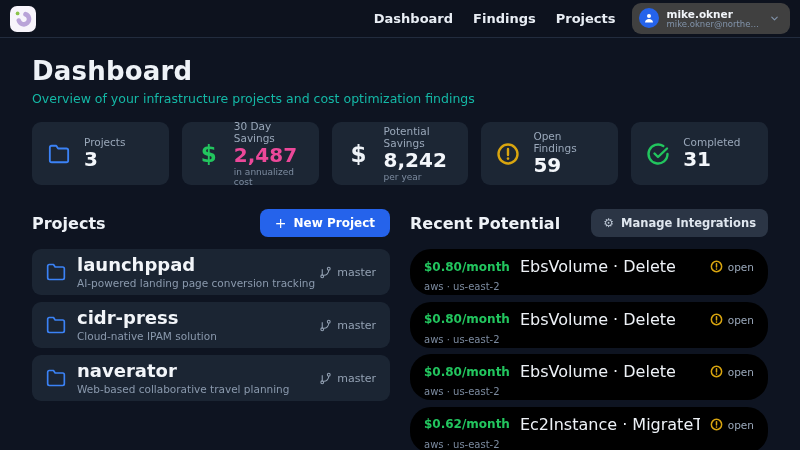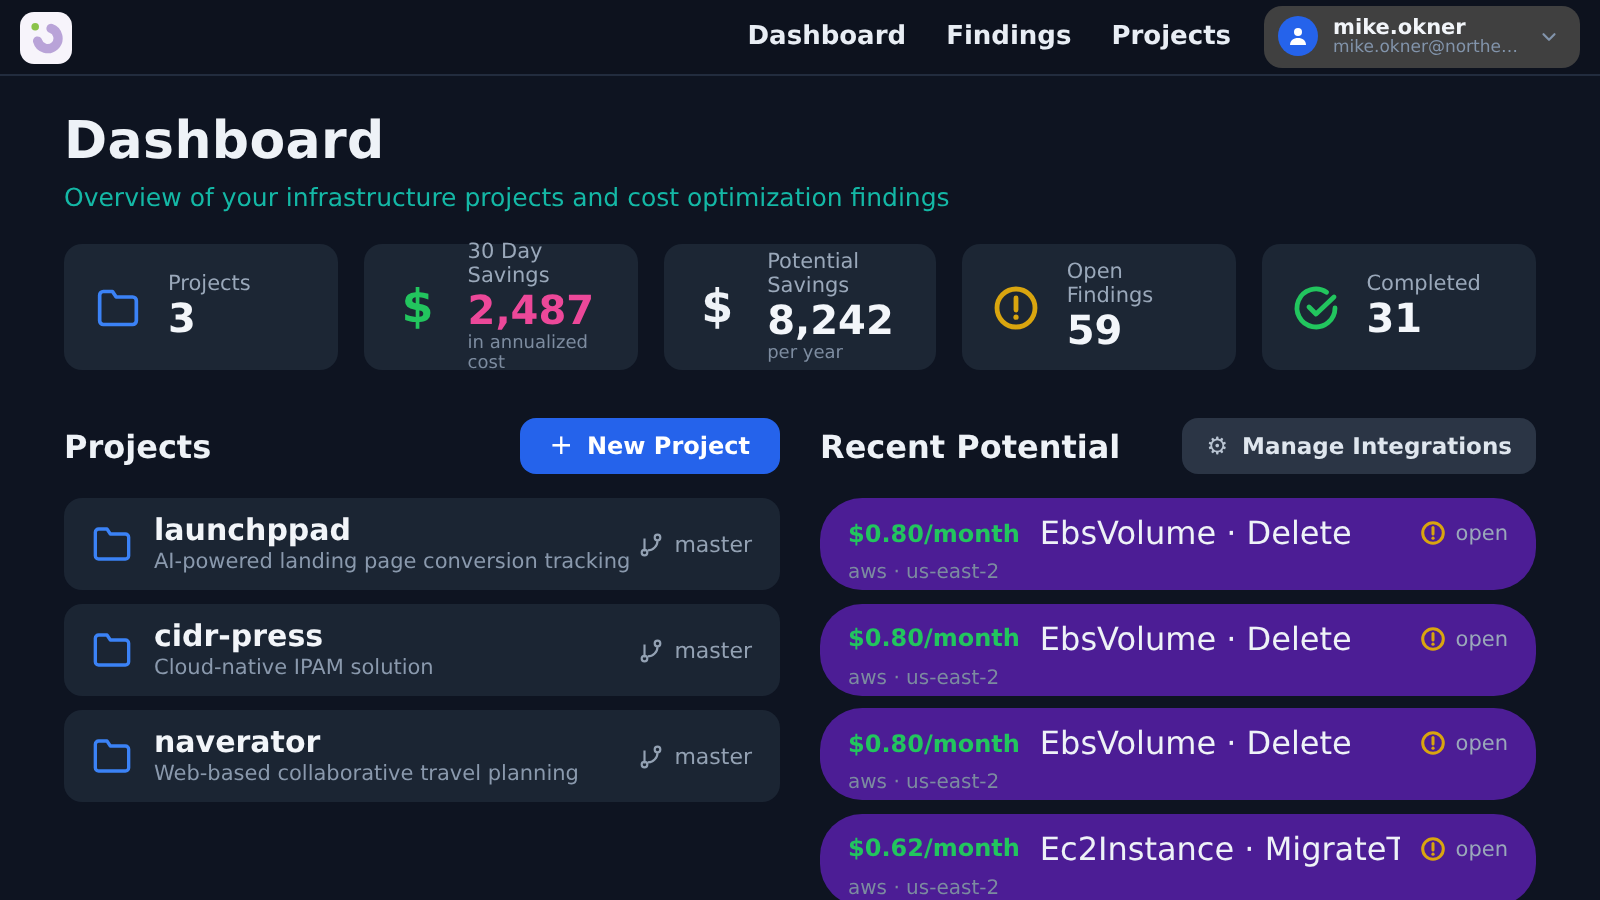--- a/index.html
+++ b/index.html
@@ -94,27 +94,27 @@
   }
   .gear-glyph { font-size: 12px; color: #b9c4d2; line-height: 1; }
 
   
   .project-card {
     height: 46px; background: #1b2533; border-radius: 9px;
     display: flex; align-items: center; gap: 11px;
     padding: 0 14px; margin-bottom: 7px; cursor: pointer;
   }
   .proj-text { flex: 1; line-height: 1.25; min-width: 0; }
-  .proj-name { font-size: 15px; font-weight: 700; color: #f2f5f9; }
+  .proj-name { font-size: 18px; font-weight: 700; color: #f2f5f9; }
   .proj-desc { font-size: 10.5px; color: #8a99ad; white-space: nowrap; }
   .branch { display: flex; align-items: center; gap: 5px; color: #93a1b3; font-size: 11px; }
 
   
   .finding-card {
-    height: 46px; background: #4c1d95; border-radius: 21px;
+    height: 46px; background: #000000; border-radius: 21px;
     padding: 8px 14px; margin-bottom: 6.5px; cursor: pointer;
   }
   .f-line1 { display: flex; align-items: center; gap: 10px; }
   .f-savings { font-size: 12px; font-weight: 700; color: #22c55e; }
   .f-title { font-size: 16px; font-weight: 400; color: #eef2f7; flex: 1; white-space: nowrap; overflow: hidden; }
   .f-status { display: flex; align-items: flex-end; gap: 5px; }
   .f-status-label { font-size: 10.5px; color: #9aa8ba; }
   .f-meta { font-size: 10px; color: #7c8ba0; margin-top: 5px; }
   svg { display: block; }
 </style>

